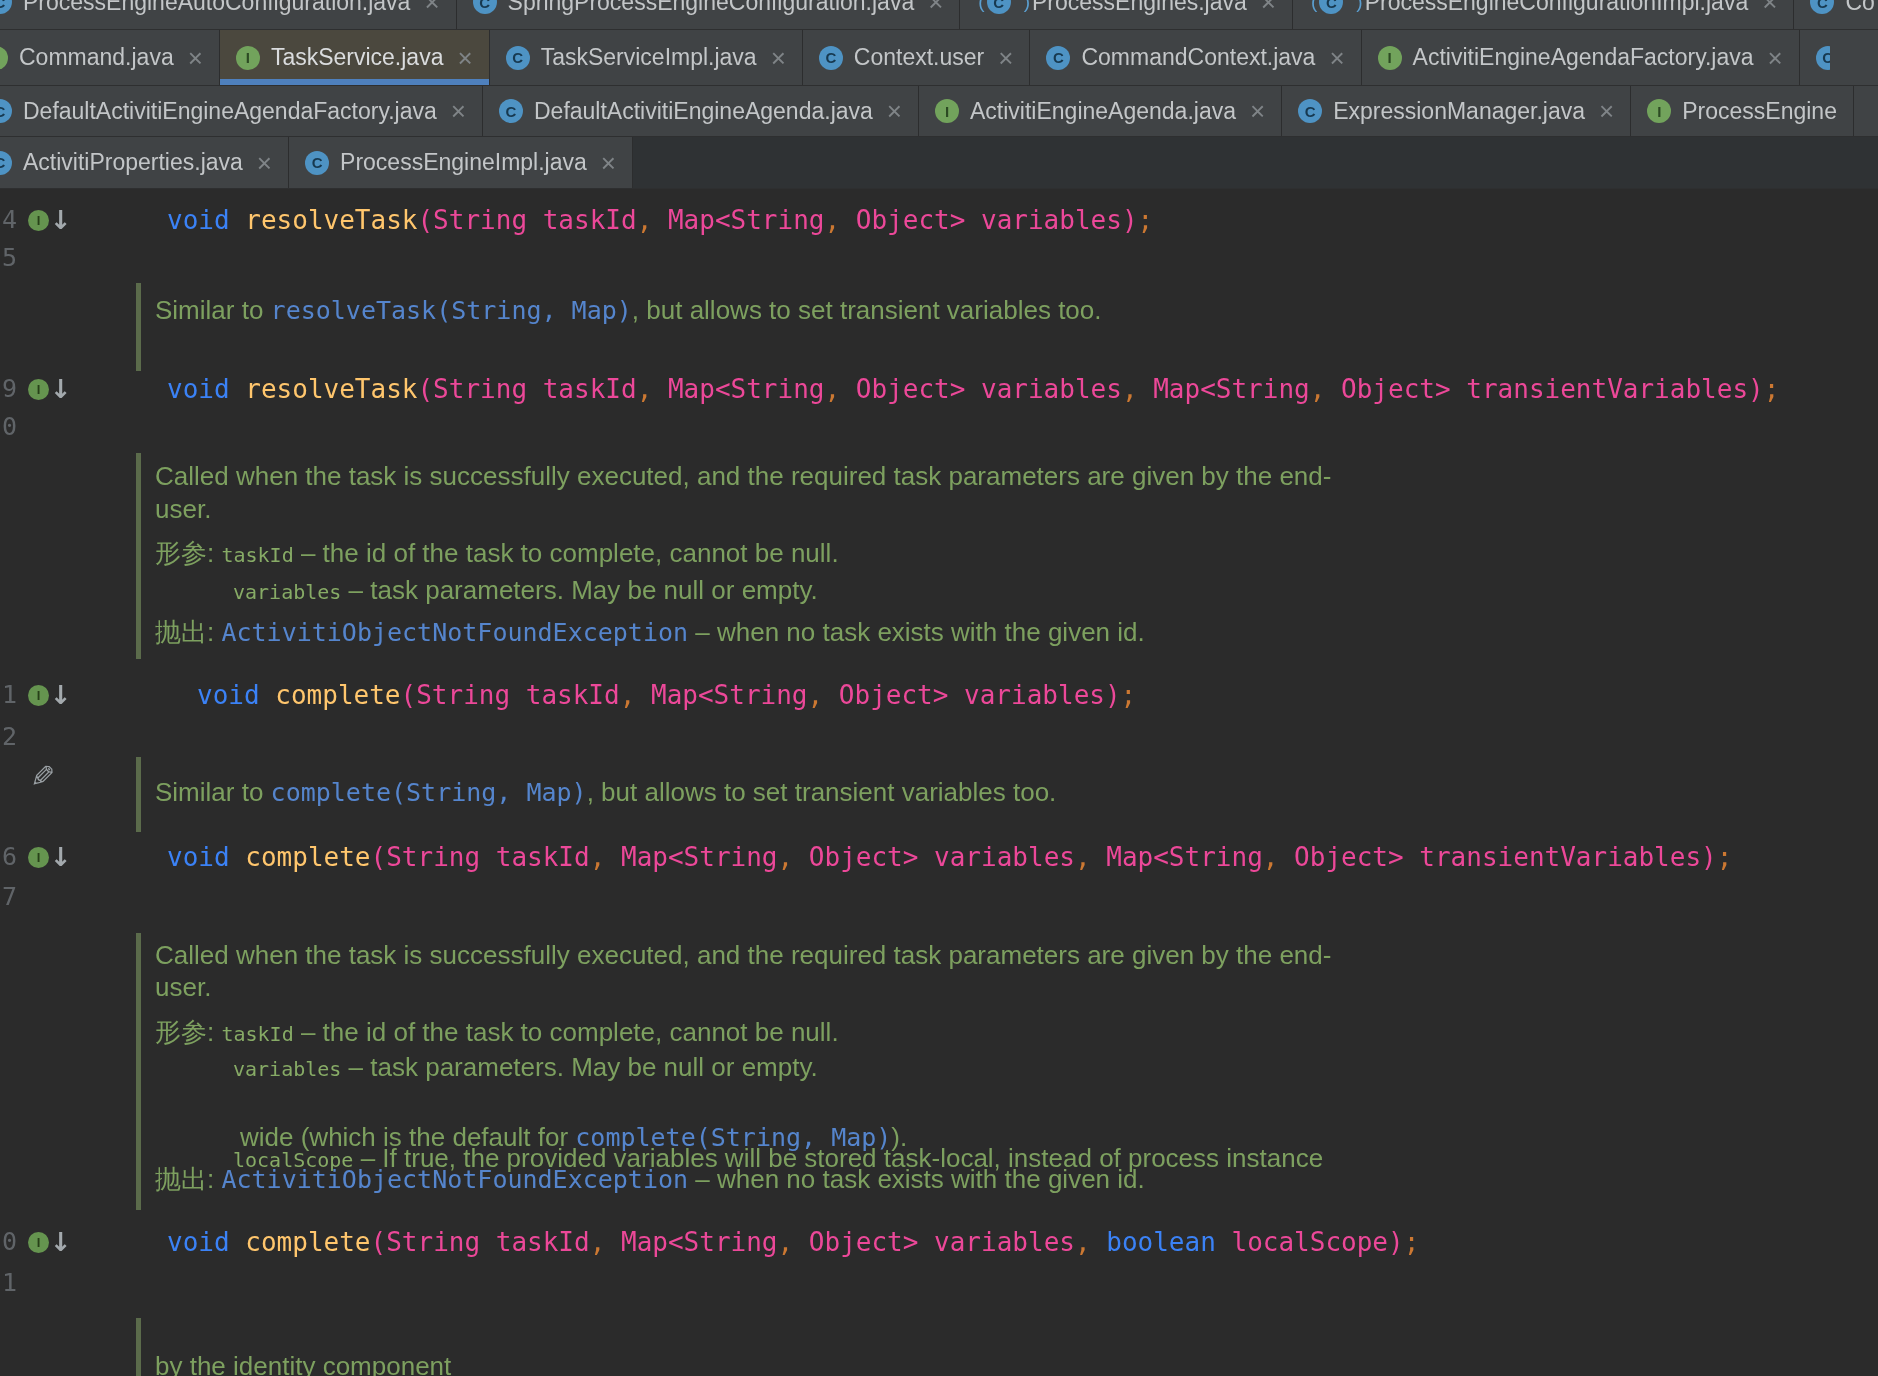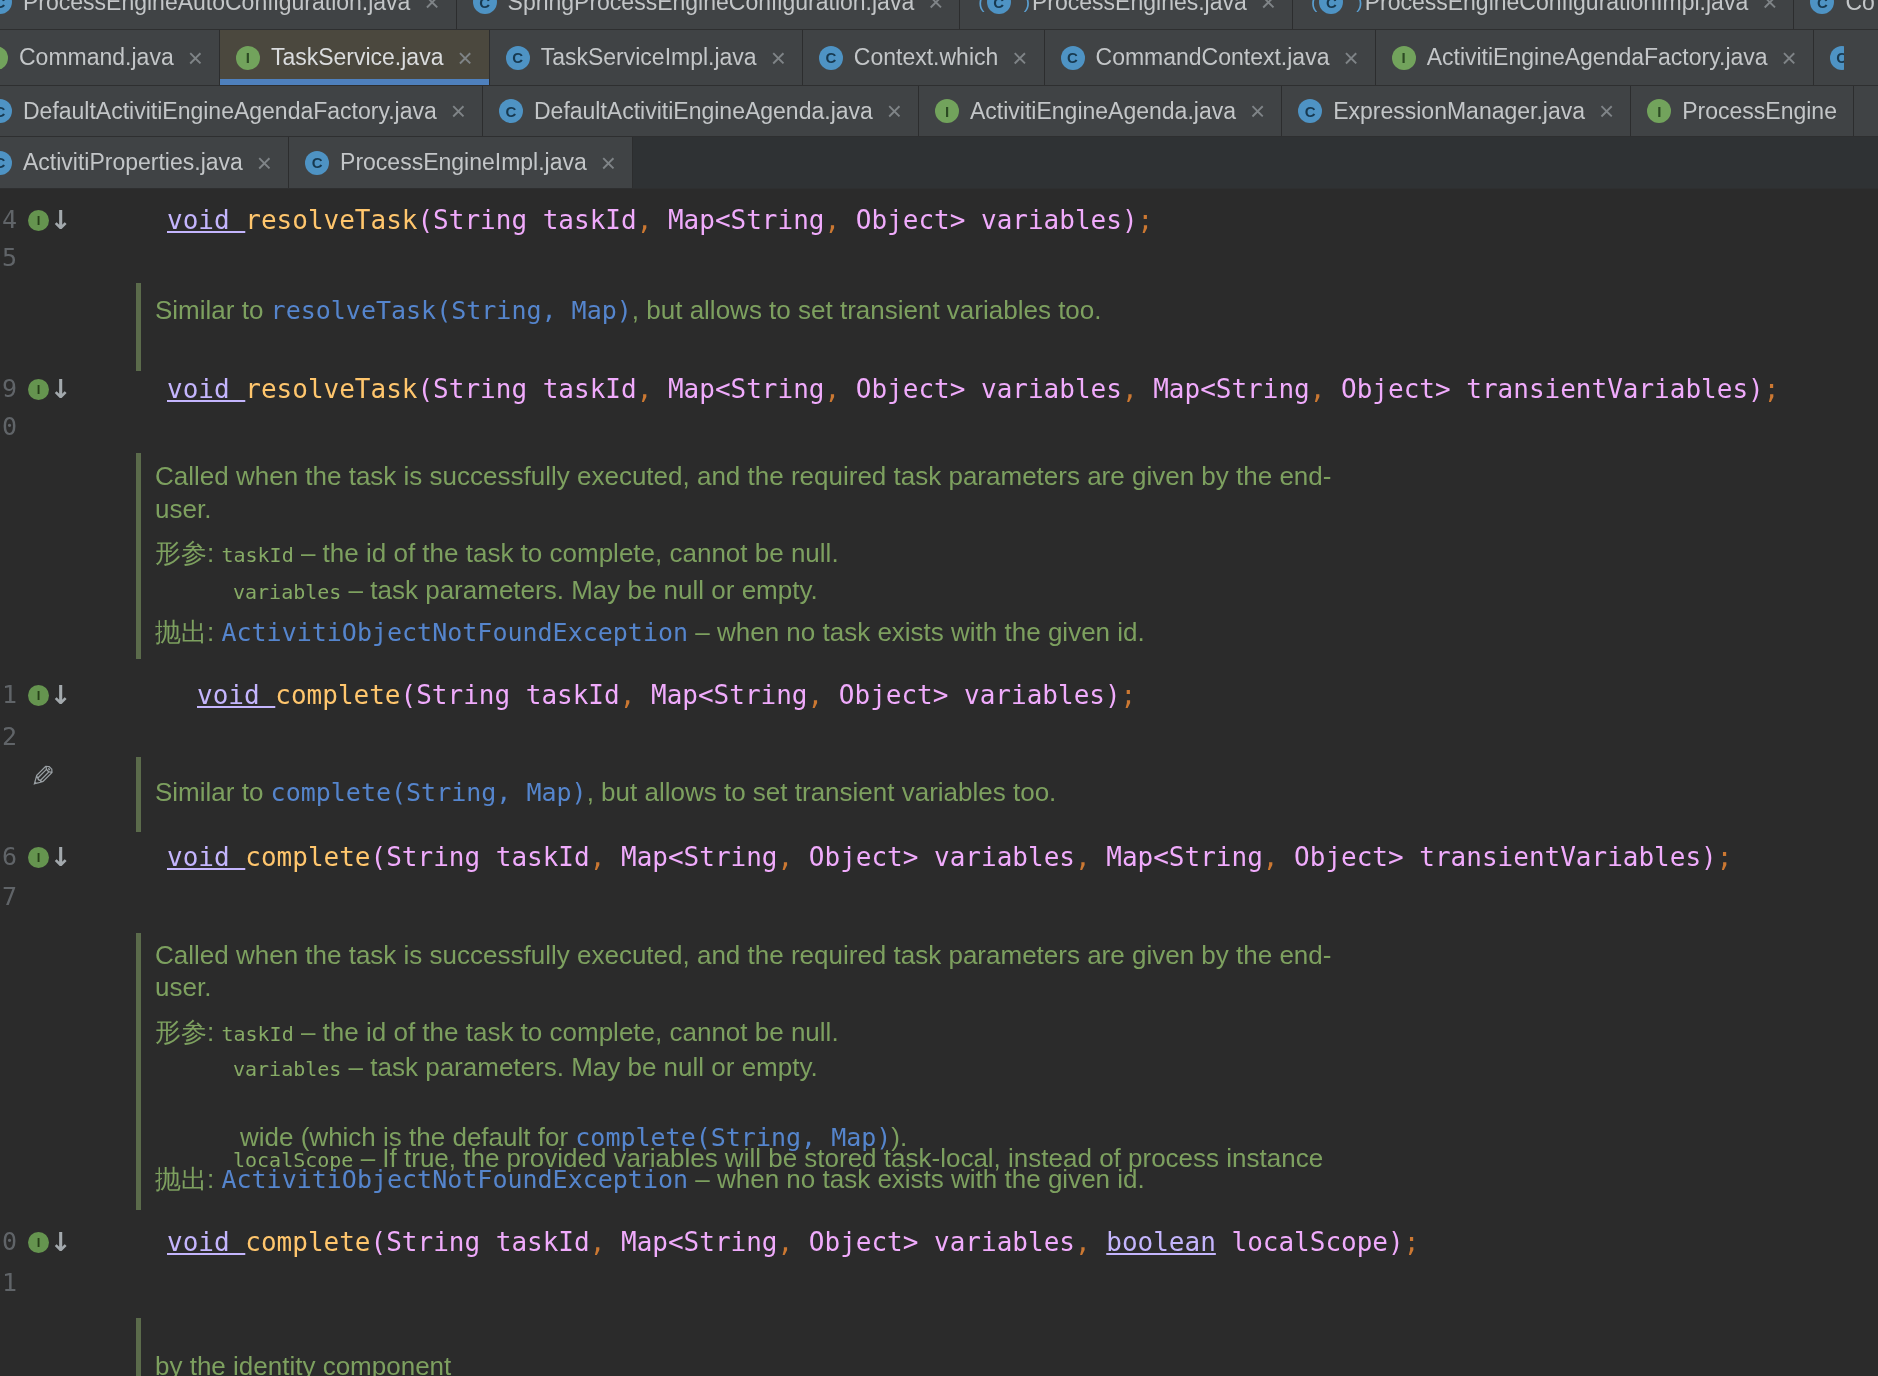--- a/index.html
+++ b/index.html
@@ -32,23 +32,23 @@
   .tab.clip-right{width:30px;overflow:hidden;padding-right:0;border-right:none;}
 
   
   .editor{position:absolute;left:0;top:189px;right:0;bottom:0;background:#2b2b2b;}
   .gutter{position:absolute;left:0;top:189px;bottom:0;width:93px;background:#323639;
           border-right:2px solid #54585a;}
   .lines{position:absolute;inset:0;}
   .line{position:absolute;white-space:pre;}
   .code{left:167px;height:36px;line-height:36px;font-family:"DejaVu Sans Mono",monospace;font-size:26px;}
   .doc{height:34px;line-height:28px;font-size:26px;color:#7da05f;}
-  .tk-k{color:#c4b5fd;text-decoration:underline;}
+  .tk-k{color:#3b82f6;}
   .tk-m{color:#ffc66d;}
-  .tk-p{color:#f0abfc;}
+  .tk-p{color:#ec4899;}
   .tk-o{color:#cc7832;}
   .dk-t{color:#7da05f;}
   .dk-c{font-family:"DejaVu Sans Mono",monospace;font-size:25px;color:#5585cd;}
   .dk-g{font-family:"DejaVu Sans Mono",monospace;font-size:20px;color:#87ab66;}
   .docbar{position:absolute;left:136px;width:5px;background:#5b6b4b;}
   .lnum{position:absolute;left:2px;width:24px;height:36px;line-height:36px;
         font-family:"DejaVu Sans Mono",monospace;font-size:25px;color:#606468;}
   .marker{position:absolute;left:28px;height:36px;display:flex;align-items:center;}
   .mcirc{width:21px;height:21px;border-radius:50%;background:#65944f;color:#274018;
          display:flex;align-items:center;justify-content:center;font-size:13px;font-weight:bold;
@@ -104,21 +104,21 @@
           <span class="tab-label">TaskService.java</span>
           <span class="tab-close">×</span>
         </div>
         <div class="tab">
           <span class="tab-icon icon-class">C</span>
           <span class="tab-label">TaskServiceImpl.java</span>
           <span class="tab-close">×</span>
         </div>
         <div class="tab">
           <span class="tab-icon icon-class">C</span>
-          <span class="tab-label">Context.which</span>
+          <span class="tab-label">Context.user</span>
           <span class="tab-close">×</span>
         </div>
         <div class="tab">
           <span class="tab-icon icon-class">C</span>
           <span class="tab-label">CommandContext.java</span>
           <span class="tab-close">×</span>
         </div>
         <div class="tab">
           <span class="tab-icon icon-interface">I</span>
           <span class="tab-label">ActivitiEngineAgendaFactory.java</span>

